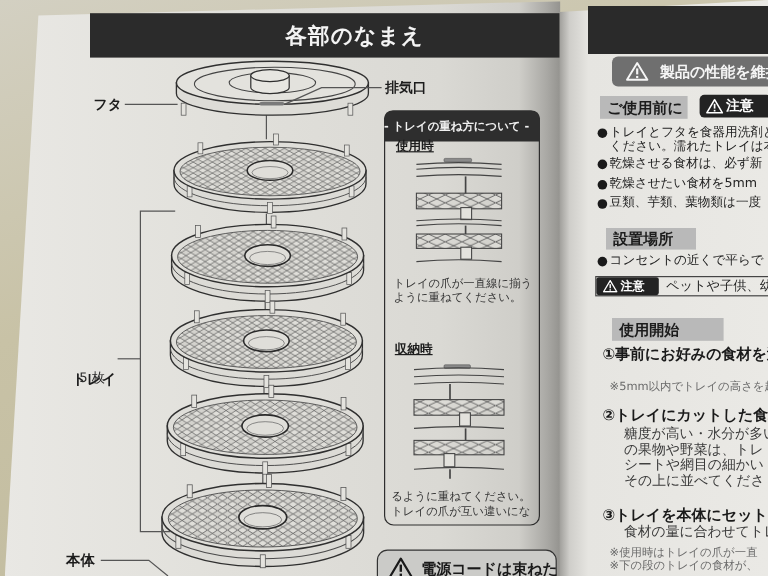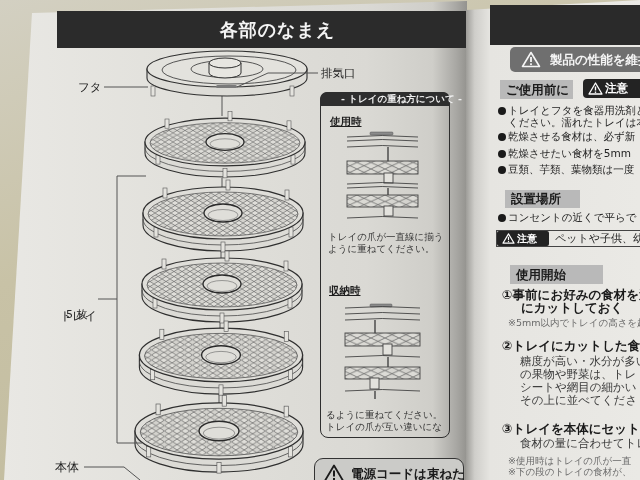--- a/index.html
+++ b/index.html
@@ -7,29 +7,29 @@
 .root{position:relative;width:640px;height:480px;overflow:hidden;
   background:linear-gradient(160deg,#d3d0c2 0%,#c8c2a6 40%,#bfb99c 100%);
   font-family:"DejaVu Sans","Liberation Sans",sans-serif;color:#1e1e1e;}
 .abs{position:absolute;white-space:nowrap;}
 .left-page{position:absolute;left:0;top:0;width:470px;height:480px;
   clip-path:polygon(32px 13px,467px 1px,467px 480px,4px 480px);
   background:linear-gradient(90deg,#e9e8e4 0%,#e1e0db 40%,#dad9d4 78%,#cfcec9 92%,#a9a8a4 97%,#8e8d89 100%);}
 .right-page{position:absolute;left:466px;top:0;width:174px;height:480px;
   clip-path:polygon(0 10px,174px 0,174px 480px,0 480px);
   background:linear-gradient(90deg,#9e9d99 0%,#cfceca 5%,#e6e5e1 14%,#eae9e5 100%);}
-.lp-header{left:57px;top:11px;width:441px;height:37px;background:#2b2b2b;
+.lp-header{left:75px;top:11px;width:441px;height:37px;background:#2b2b2b;
   display:flex;align-items:center;justify-content:center;}
 .lp-header span{color:#f4f4f4;font-size:18px;font-weight:bold;letter-spacing:1px;}
 .rp-header{left:490px;top:5px;width:150px;height:40px;background:#2a2a2a;}
-.part-label{font-size:11.5px;font-weight:normal;color:#1c1c1c;}
+.part-label{font-size:11.5px;font-weight:bold;color:#1c1c1c;}
 .part-sub{font-size:11px;color:#2a2a2a;}
 .inset{left:320px;top:92px;width:130px;height:346px;border:1.5px solid #2e2e2e;border-radius:8px;}
-.inset-head{position:absolute;left:-1px;top:-1px;right:-1px;height:14px;background:#2e2e2e;
-  border-radius:7px 7px 0 0;display:flex;align-items:center;justify-content:center;padding-left:33px;}
+.inset-head{position:absolute;left:-1px;top:-1px;right:-1px;height:26px;background:#2e2e2e;
+  border-radius:7px 7px 0 0;display:flex;align-items:center;}
 .inset-head span{color:#f0f0f0;font-size:9.5px;font-weight:bold;}
 .inset-h{font-size:10.5px;font-weight:bold;color:#1e1e1e;text-decoration:underline;}
 .inset-text{font-size:9.5px;line-height:12px;color:#333;}
 .cord-warn{left:314px;top:458px;width:150px;height:30px;background:#cbcbc8;
   border:1.5px solid #333;border-radius:9px 9px 0 0;}
 .cord-warn .txt{position:absolute;left:36px;top:7px;font-size:12.5px;font-weight:bold;color:#1a1a1a;white-space:nowrap;}
 .cord-warn svg{position:absolute;left:8px;top:5px;}
 .banner{left:510px;top:47px;width:140px;height:25px;background:#6f6f6f;border-radius:5px;}
 .banner svg{position:absolute;left:11px;top:4px;}
 .banner .txt{position:absolute;left:40px;top:5px;color:#f5f5f5;font-size:12.5px;font-weight:bold;white-space:nowrap;}
@@ -234,21 +234,20 @@
       <span class="txt" style="font-size:10px">注意</span>
     </div>
     <span class="ctext">ペットや子供、幼</span>
   </div>
 
   <div class="abs gray-label" style="left:510px;top:265px;width:93px">使用開始</div>
 
   <div class="abs step-title" style="left:502px;top:288px">
     <span>①</span><span>事前にお好みの食材を適</span>
   </div>
-  <div class="abs step-title" style="left:521px;top:301px">にカットしておく</div>
   <div class="abs step-note" style="left:508px;top:317px">※5mm以内でトレイの高さを超</div>
 
   <div class="abs step-title" style="left:502px;top:339px">
     <span>②</span><span>トレイにカットした食材を重</span>
   </div>
   <div class="abs step-body" style="left:520px;top:355px">
     <div>糖度が高い・水分が多い</div>
     <div>の果物や野菜は、トレ</div>
     <div>シートや網目の細かい</div>
     <div>その上に並べてくださ</div>

